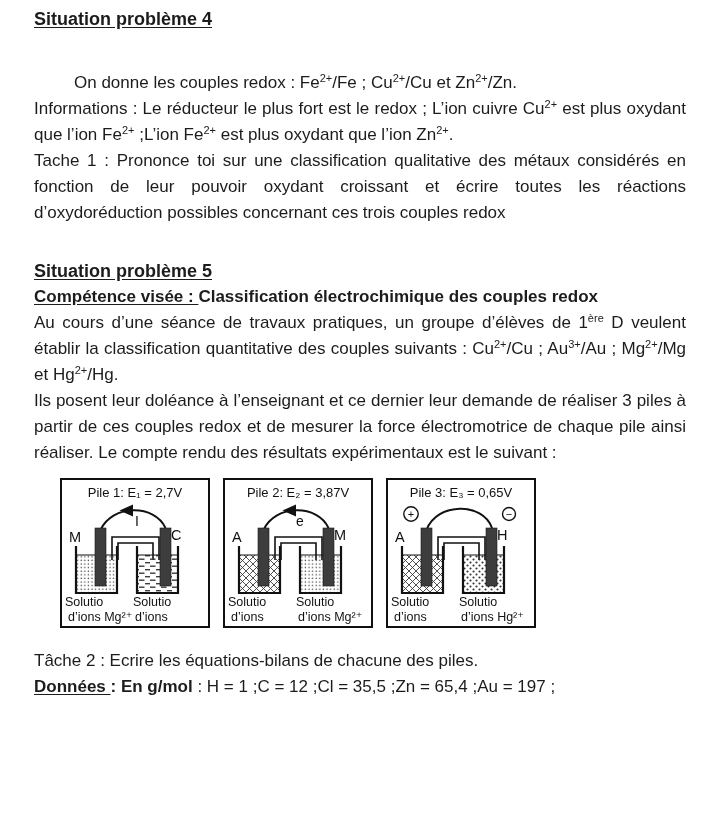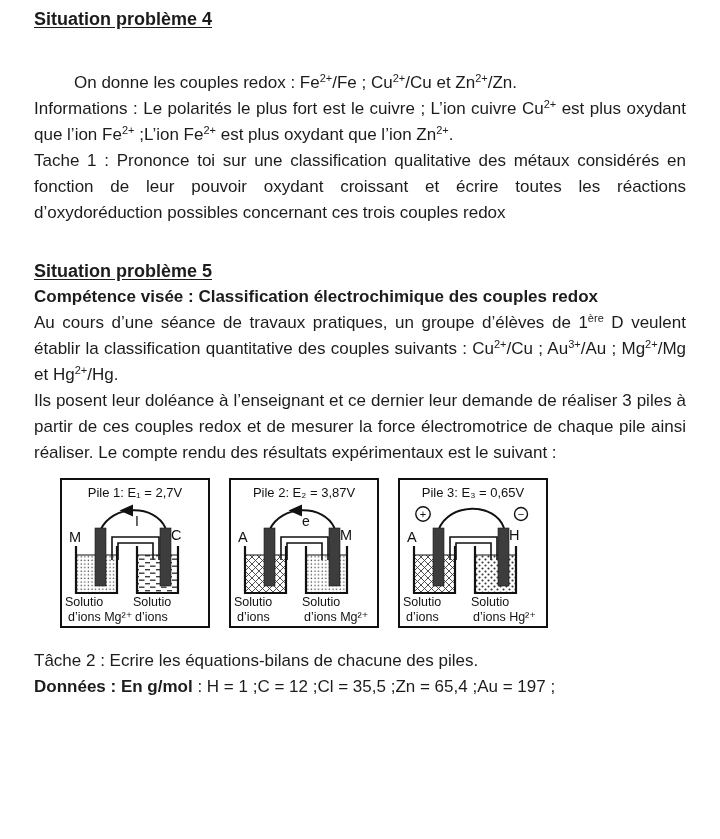--- a/index.html
+++ b/index.html
@@ -9,27 +9,27 @@
     color:#1c1c1c;
   }
   .doc{padding:6px 34px 0 34px;}
   h2{font-size:18px;line-height:26px;margin:0;font-weight:bold;
      text-decoration:underline;text-underline-offset:2px;}
   p{font-size:17px;line-height:26px;margin:0;text-align:justify;}
   p.no-just{text-align:left;}
   .indent{text-indent:40px;margin-top:38px;}
   .gap-top{margin-top:32px;}
   .st-b{font-weight:bold;}
-  .st-bu{font-weight:bold;text-underline-offset:2px;margin-top:32px;}
+  .st-bu{font-weight:bold;text-decoration:underline;text-underline-offset:2px;margin-top:32px;}
   .st-i{}
   .st-sup{font-size:11px;vertical-align:6px;line-height:1;}
   .st-sub{font-size:11px;vertical-align:-4px;line-height:1;}
 
   
-  .piles-row{display:flex;gap:19px;margin:12px 0 20px 26px;width:fit-content;}
+  .piles-row{display:flex;gap:13px;margin:12px 0 20px 26px;width:fit-content;}
   .pile-panel{border:2px solid #101010;background:#fff;width:146px;height:146px;}
   .pile-panel svg{display:block;}
   .pt{font-size:13px;fill:#111;}
   .flow{font-size:14px;fill:#111;}
   .lt{font-size:14.5px;fill:#111;}
   .sol{font-size:12.5px;fill:#111;}
   .pm{font-size:11px;fill:#111;}
   .wire{stroke:#111;stroke-width:2;fill:none;}
   .tube{stroke:#111;stroke-width:1.6;fill:none;}
   .wall{stroke:#111;stroke-width:2.2;fill:none;}
@@ -56,21 +56,21 @@
       <circle cx="1.5" cy="1.5" r="1.05" fill="#333"></circle>
       <circle cx="4.5" cy="4.5" r="1.05" fill="#333"></circle>
     </pattern>
   </defs>
 </svg>
 
 <div class="doc">
 
   <h2>Situation problème 4</h2>
   <p class="indent no-just"><span>On donne les couples redox : Fe</span><span class="st-sup">2+</span><span>/Fe ; Cu</span><span class="st-sup">2+</span><span>/Cu et Zn</span><span class="st-sup">2+</span><span>/Zn.</span></p>
-  <p><span>Informations : Le polarités le plus fort est le cuivre ; L’ion cuivre Cu</span><span class="st-sup">2+</span><span> est plus oxydant que l’ion Fe</span><span class="st-sup">2+</span><span> ;L’ion Fe</span><span class="st-sup">2+</span><span> est plus oxydant que l’ion Zn</span><span class="st-sup">2+</span><span>.</span></p>
+  <p><span>Informations : Le réducteur le plus fort est le redox ; L’ion cuivre Cu</span><span class="st-sup">2+</span><span> est plus oxydant que l’ion Fe</span><span class="st-sup">2+</span><span> ;L’ion Fe</span><span class="st-sup">2+</span><span> est plus oxydant que l’ion Zn</span><span class="st-sup">2+</span><span>.</span></p>
   <p><span>Tache 1 : Prononce toi sur une classification qualitative des métaux considérés en fonction de leur pouvoir oxydant croissant et écrire toutes les réactions d’oxydoréduction possibles concernant ces trois couples redox</span></p>
 
   <h2 class="gap-top">Situation problème 5</h2>
   <p class="no-just"><span class="st-bu">Compétence visée : </span><span class="st-b">Classification électrochimique des couples redox</span></p>
   <p><span>Au cours d’une séance de travaux pratiques, un groupe d’élèves de 1</span><span class="st-sup">ère</span><span> D veulent établir la classification quantitative des couples suivants : Cu</span><span class="st-sup">2+</span><span>/Cu ; Au</span><span class="st-sup">3+</span><span>/Au ; Mg</span><span class="st-sup">2+</span><span>/Mg et Hg</span><span class="st-sup">2+</span><span>/Hg.</span></p>
   <p><span>Ils posent leur doléance à l’enseignant et ce dernier leur demande de réaliser 3 piles à partir de ces couples redox et de mesurer la force électromotrice de chaque pile ainsi réaliser. Le compte rendu des résultats expérimentaux est le suivant :</span></p>
 
   <div class="piles-row">
 
     <div class="pile-panel">

